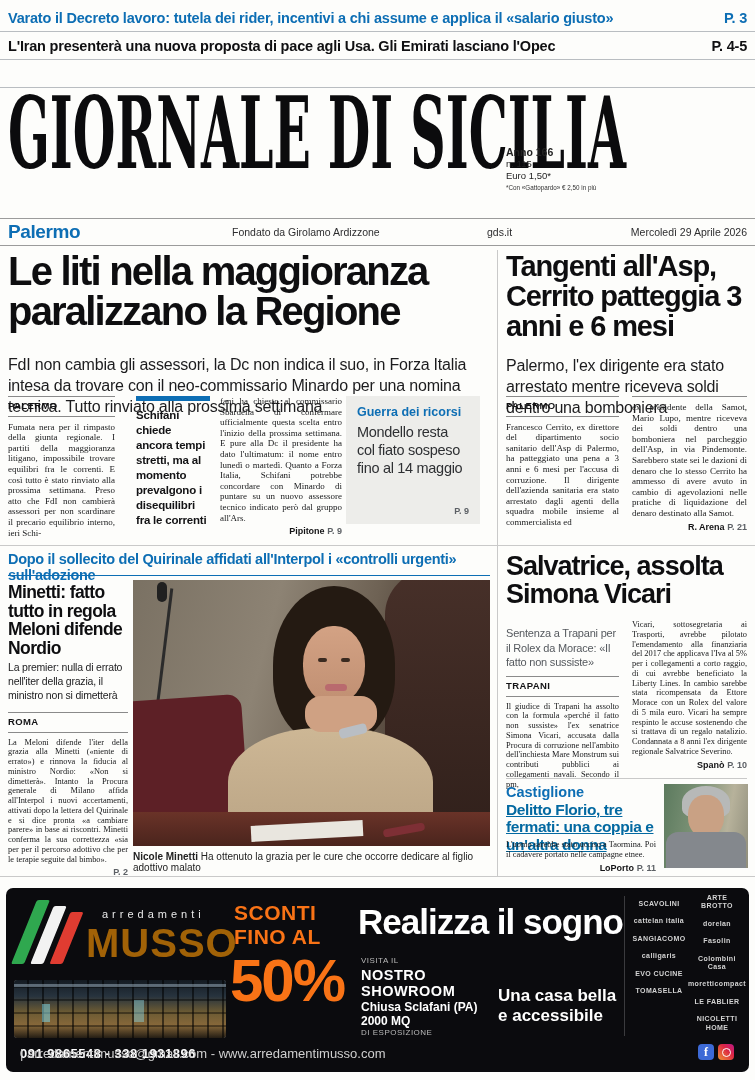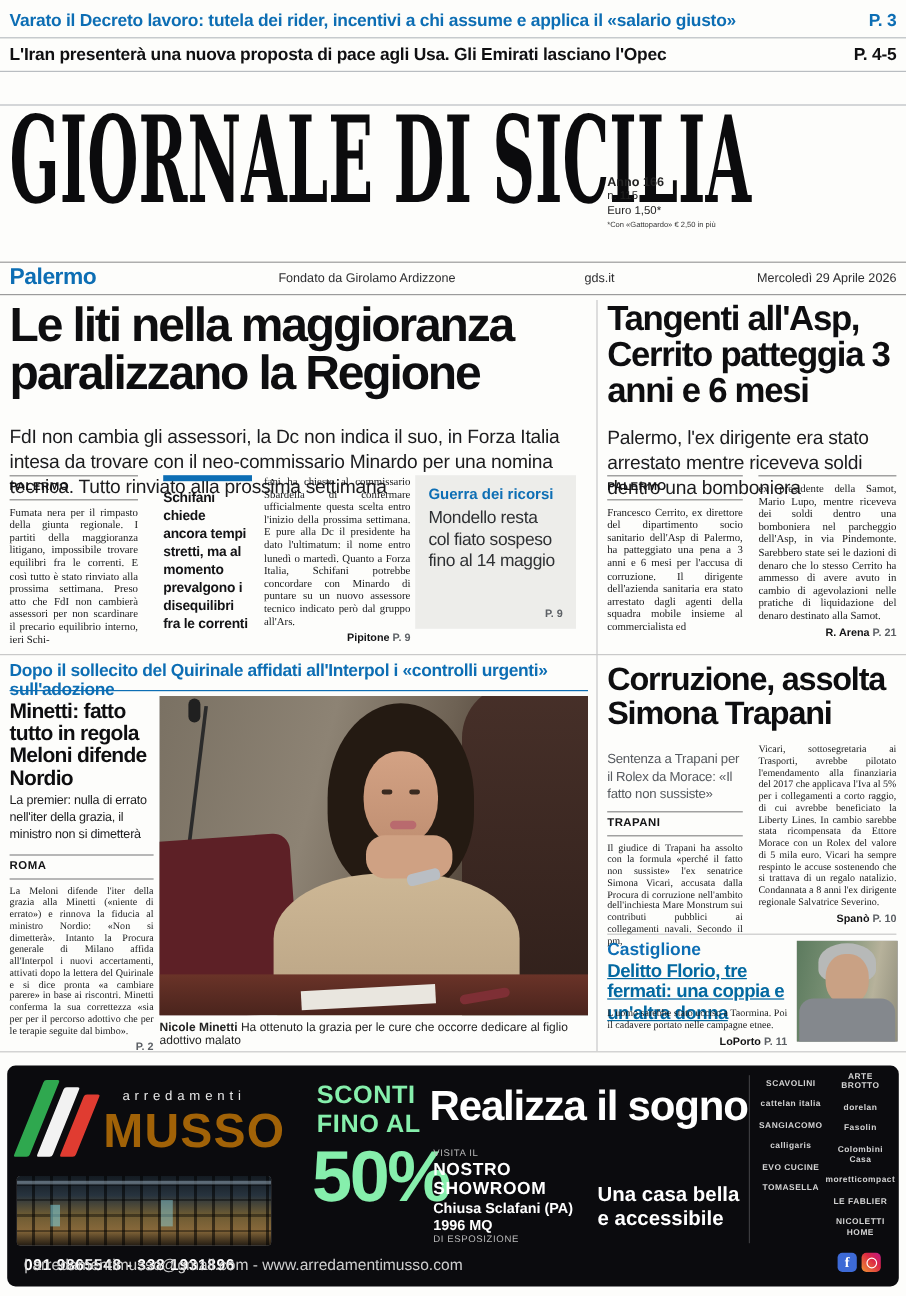--- a/index.html
+++ b/index.html
@@ -64,21 +64,21 @@
   
   .fl-k{position:absolute;font:bold 14.5px "Liberation Sans";color:#0d6eb4;}
   .fl-h{position:absolute;font:bold 15.5px/1.12 "Liberation Sans";letter-spacing:-0.4px;color:#0369a1;text-decoration:underline;}
 
   
   .ad{position:absolute;left:6px;top:888px;width:743px;height:184px;background:#0b0b0e;border-radius:7px;overflow:hidden;}
   .ad *{position:absolute;}
   .stripe{width:13px;height:58px;transform:skewX(-22deg);border-radius:2px;}
   .ad-arr{font-size:11px;letter-spacing:4px;color:#e8e8e8;}
   .ad-musso{font:bold 40px "Liberation Sans";color:#a16207;letter-spacing:1px;text-align:center;}
-  .ad-y{color:#86efac;font-weight:bold;margin-left:30px;}
+  .ad-y{color:#f97316;font-weight:bold;}
   .ad-sconti{font-size:21px;letter-spacing:0.5px;}
   .ad-50{font-size:60px;letter-spacing:-2px;}
   .ad-slogan{font:bold 35px "Liberation Sans";color:#fff;letter-spacing:-1px;}
   .ad-vs{font-size:8px;color:#b9b9b9;letter-spacing:0.5px;}
   .ad-vb{font:bold 14.5px "Liberation Sans";color:#fff;letter-spacing:0.5px;}
   .ad-vm{font:bold 12px "Liberation Sans";color:#fff;}
   .ad-casa{font:bold 17px/1.2 "Liberation Sans";color:#fff;}
   .brandcol{width:54px;display:flex;flex-direction:column;gap:9px;align-items:center;}
   .brand{position:static;font:bold 7px "Liberation Sans";color:#d2d2d2;letter-spacing:0.4px;text-align:center;line-height:1.2;}
   .ad-contact{font-size:13px;color:#cfcfcf;white-space:nowrap;}
@@ -187,21 +187,21 @@
     <div style="left:206px;top:146px;width:28px;height:10px;background:#b9bec4;border-radius:4px;transform:rotate(-14deg)"></div>
     <div style="left:0;top:232px;width:357px;height:34px;background:linear-gradient(#6a3328,#4a241d)"></div>
     <div style="left:118px;top:243px;width:112px;height:16px;background:#e9e6df;transform:rotate(-3deg)"></div>
     <div style="left:250px;top:246px;width:42px;height:8px;background:#7e2f35;border-radius:4px;transform:rotate(-10deg)"></div>
   </div>
   <div class="caption" style="left:133px;top:851px;width:357px">
     <b>Nicole Minetti</b>
     <span>Ha ottenuto la grazia per le cure che occorre dedicare al figlio adottivo malato</span>
   </div>
 
-  <div class="h-md" style="left:506px;top:552px;width:245px">Corruzione, assolta Simona Trapani</div>
+  <div class="h-md" style="left:506px;top:552px;width:245px">Salvatrice, assolta Simona Vicari</div>
   <div class="stand stand-gray" style="left:506px;top:626px;width:113px;font-size:11px">Sentenza a Trapani per il Rolex da Morace: «Il fatto non sussiste»</div>
   <div class="col" style="left:506px;top:676px;width:113px">
     <div class="k">TRAPANI</div>
     <div class="body-sm">Il giudice di Trapani ha assolto con la formula «perché il fatto non sussiste» l'ex senatrice Simona Vicari, accusata dalla Procura di corruzione nell'ambito dell'inchiesta Mare Monstrum sui contributi pubblici ai collegamenti navali. Secondo il pm,</div>
   </div>
   <div class="col norule" style="left:632px;top:620px;width:115px">
     <div class="body-sm">Vicari, sottosegretaria ai Trasporti, avrebbe pilotato l'emendamento alla finanziaria del 2017 che applicava l'Iva al 5% per i collegamenti a corto raggio, di cui avrebbe beneficiato la Liberty Lines. In cambio sarebbe stata ricompensata da Ettore Morace con un Rolex del valore di 5 mila euro. Vicari ha sempre respinto le accuse sostenendo che si trattava di un regalo natalizio. Condannata a 8 anni l'ex dirigente regionale Salvatrice Severino.</div>
     <div class="byline">
       <span>Spanò</span>
       <span class="pg2">P. 10</span>
@@ -243,21 +243,21 @@
       <div style="left:28px;top:24px;width:8px;height:18px;background:#7fd4e0;opacity:.55"></div>
       <div style="left:120px;top:20px;width:10px;height:22px;background:#8fd8e2;opacity:.45"></div>
       <div style="left:0;top:4px;width:212px;height:3px;background:#9fb4c4;opacity:.5"></div>
     </div>
 
     <div class="ad-slogan" style="left:352px;top:14px">Realizza il sogno</div>
     <div class="ad-vs" style="left:355px;top:68px">VISITA IL</div>
     <div class="ad-vb" style="left:355px;top:79px">NOSTRO</div>
     <div class="ad-vb" style="left:355px;top:95px">SHOWROOM</div>
     <div class="ad-vm" style="left:355px;top:112px">Chiusa Sclafani (PA)</div>
-    <div class="ad-vm" style="left:355px;top:126px">1996 MQ</div>
+    <div class="ad-vm" style="left:355px;top:126px">2000 MQ</div>
     <div class="ad-vs" style="left:355px;top:140px">DI ESPOSIZIONE</div>
 
     <div class="ad-casa" style="left:492px;top:98px">
       <div style="position:static">Una casa bella</div>
       <div style="position:static">e accessibile</div>
     </div>
 
     <div style="left:618px;top:8px;width:1px;height:140px;background:rgba(255,255,255,.2)"></div>
 
     <div class="brandcol" style="left:626px;top:12px">

